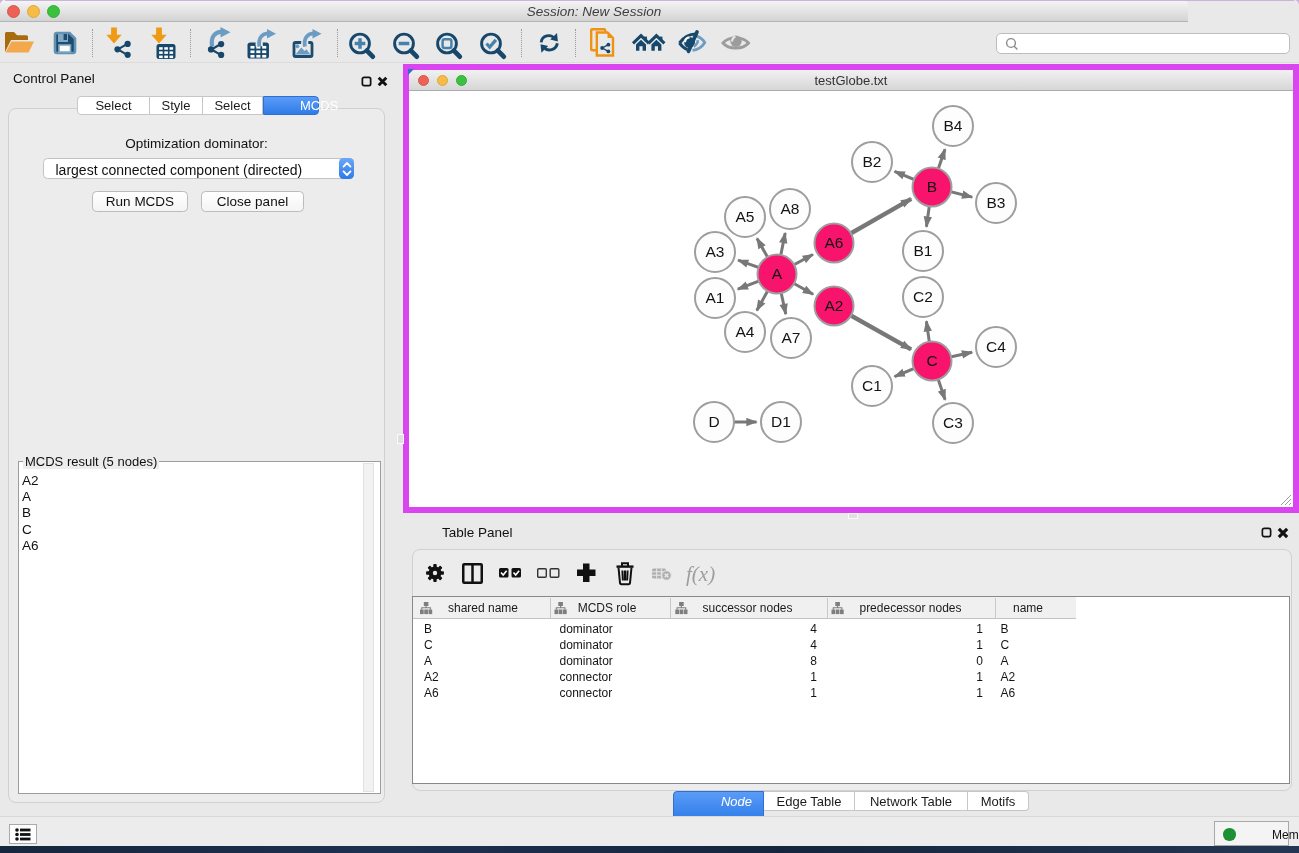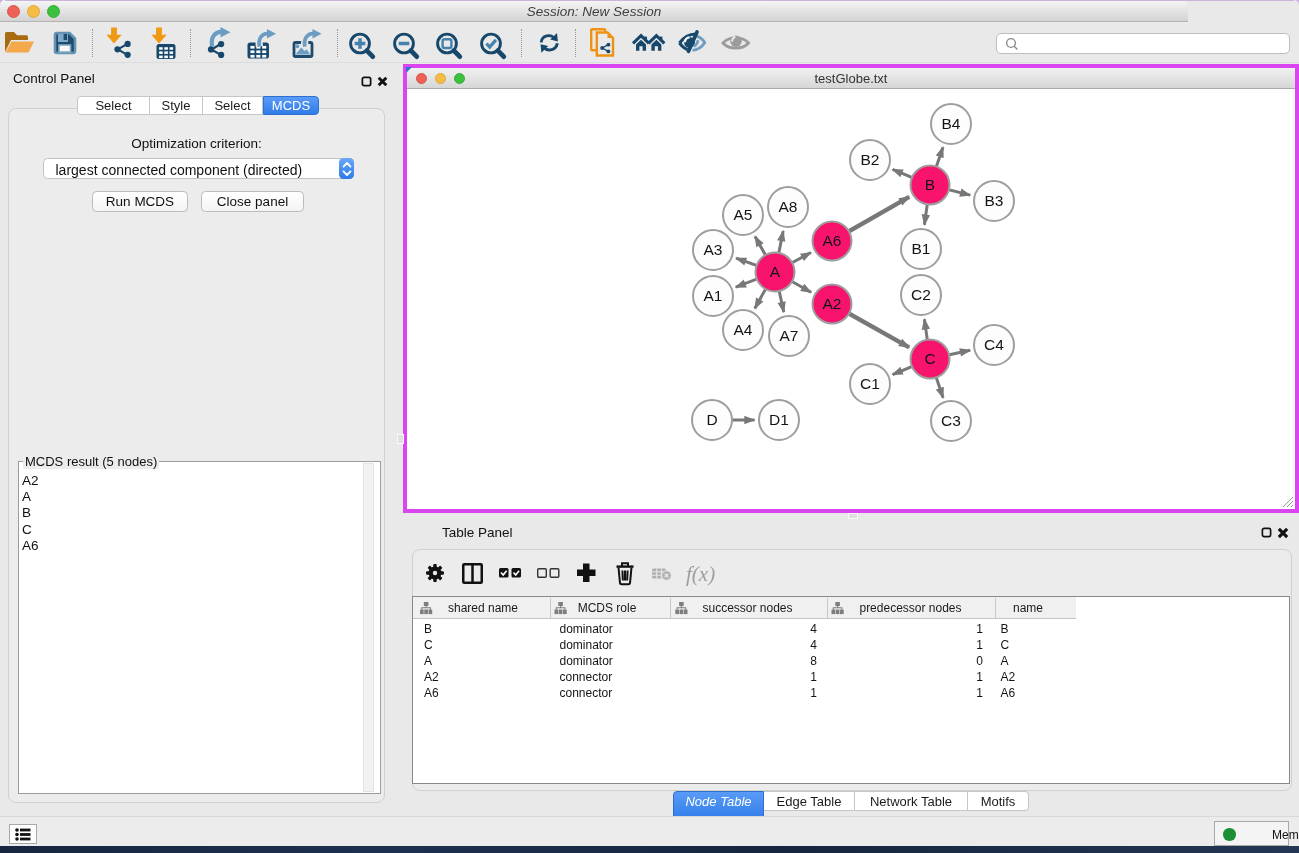--- a/index.html
+++ b/index.html
@@ -21,26 +21,26 @@
   #toolbar { position:absolute; left:0; top:23px; width:1299px; height:40px; background:#e9e9e9; border-bottom:1px solid #dcdcdc; }
   .tsep { position:absolute; top:6px; height:28px; width:0px;
           border-left:1.5px dotted #9a9a9a; }
   #searchbox { position:absolute; left:996px; top:10px; width:294px; height:21px;
                background:#fff; border:1px solid #bdbdbd; border-radius:5px; }
   
   .phead { font-size:13.5px; color:#111; }
   .panelbody { position:absolute; background:#ececec; border:1px solid #d0d0d0; border-radius:8px; }
   .tab { position:absolute; height:19px; background:#fff; border:1px solid #c6c6c6;
          font-size:13px; color:#1b1b1b; text-align:center; line-height:17.5px; }
-  .tabsel { background:linear-gradient(#5a9bf8,#2f7ce8); color:#fff; border-color:#2f6fd0; }
+  .tabsel { background:linear-gradient(#5a9bf8,#2f7ce8); color:#fff; border-color:#2f6fd0;padding-left:36px; }
   .btn { position:absolute; background:linear-gradient(#ffffff,#f4f4f4); border:1px solid #bcbcbc;
          border-radius:4.5px; font-size:13.5px; color:#111; text-align:center; }
   
   #netwin { position:absolute; left:403px; top:64px; width:896px; height:449px;
-            border:4px solid #d946ef; background:#fff;padding-left:23px; }
+            border:6px solid #d946ef; background:#fff;padding-left:23px; }
   #nettitle { position:absolute; left:0; top:0; right:0; height:21px;
               background:linear-gradient(#f1f1f1,#d6d6d6); border-bottom:1px solid #ababab; }
   #nettitle .title { position:absolute; left:0; right:0; top:3px; text-align:center;
               font-size:13px; color:#333; }
 </style>
 </head>
 <body>
 <div id="win">
 
   <div id="titlebar">
@@ -214,21 +214,21 @@
     <path d="M2 2 L11 11 M11 2 L2 11" stroke="#111" stroke-width="3.4" fill="none"></path>
   </svg>
 
   <div class="panelbody" id="cpbody" style="left:8px; top:108px; width:377px; height:695px;"></div>
 
   <div class="tab" style="left:77px;  top:96px; width:73px; border-radius:4px 0 0 4px;">Select</div>
   <div class="tab" style="left:150px; top:96px; width:53px; border-left:none;">Style</div>
   <div class="tab" style="left:203px; top:96px; width:60px; border-left:none;">Select</div>
   <div class="tab tabsel" style="left:263px; top:96px; width:56px; border-radius:0 4px 4px 0;">MCDS</div>
 
-  <div class="abs" style="left:8px; top:136px; width:377px; text-align:center; font-size:13.5px; color:#111;">Optimization criterion:</div>
+  <div class="abs" style="left:8px; top:136px; width:377px; text-align:center; font-size:13.5px; color:#111;">Optimization dominator:</div>
 
   <div class="abs" style="left:42.5px; top:158px; width:311.5px; height:21px; background:#fff; border:1px solid #c2c2c2; border-radius:4.5px;">
     <div class="abs" style="left:12px; top:3px; font-size:14px; color:#111;">largest connected component (directed)</div>
     <div class="abs" style="right:-1px; top:-1px; width:15.5px; height:21px; border-radius:4.5px; background:linear-gradient(#6aa7f8,#2d7ae8);">
       <svg width="16" height="22" viewBox="0 0 16 22">
         <path d="M4.5 8.6 L8 5.0 L11.5 8.6" fill="none" stroke="#fff" stroke-width="1.8" stroke-linecap="round" stroke-linejoin="round"></path>
         <path d="M4.5 13.4 L8 17.0 L11.5 13.4" fill="none" stroke="#fff" stroke-width="1.8" stroke-linecap="round" stroke-linejoin="round"></path>
       </svg>
     </div>
   </div>

